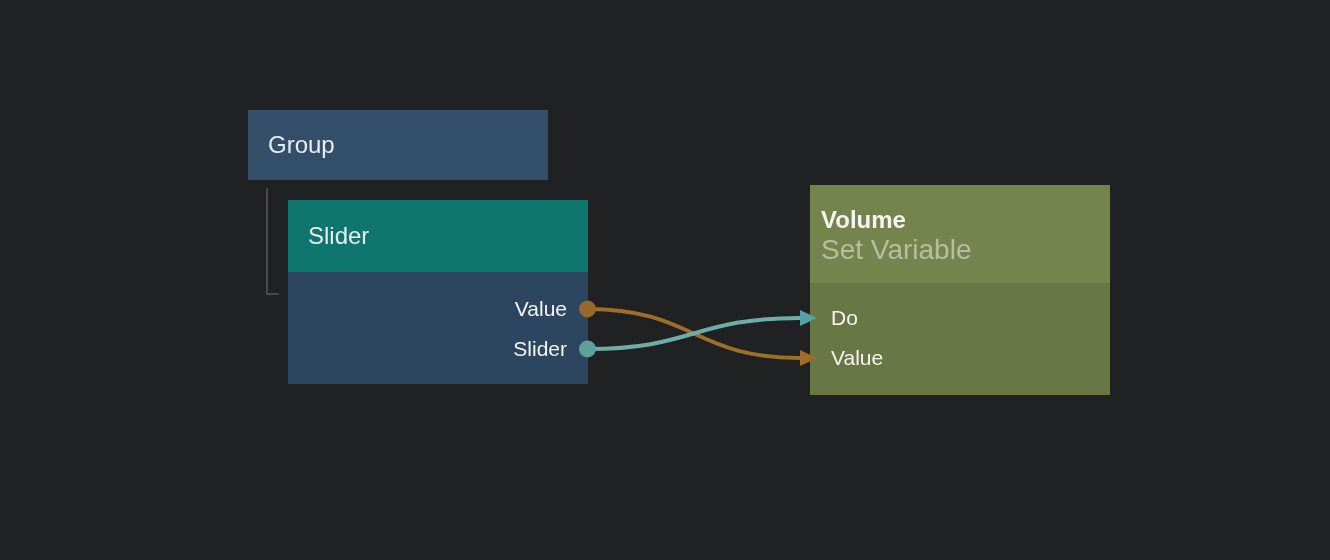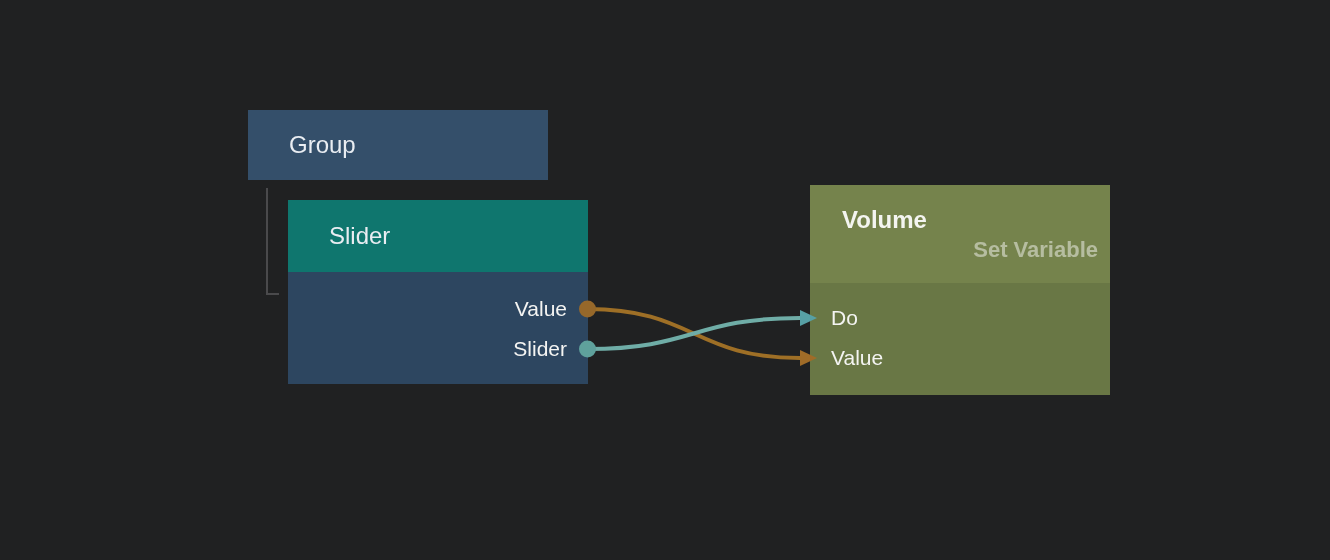--- a/index.html
+++ b/index.html
@@ -33,30 +33,28 @@
   #node-group .node-header  { height: 70px; }
   #node-slider .node-header { height: 72px; }
   #node-volume .node-header { height: 98px; padding-left: 11px; }
 
   .node-title {
     font-size: 24px;
     font-weight: 400;
     color: #e9edf2;
     line-height: 30px;
     white-space: nowrap;
-    margin-left: 21px;
   }
   #node-volume .node-title { font-weight: 700; color: #f4f5f0; }
   .node-subtitle {
-    font-size: 22px;
-    font-weight: 700;
+    font-size: 28px;
+    font-weight: 400;
     color: rgba(255,255,255,0.47);
     line-height: 29px;
     white-space: nowrap;
-    text-align: right;
   }
 
   .node-body {
     box-sizing: border-box;
     width: 100%;
   }
   #node-slider .node-body { height: 112px; padding-top: 17px; }
   #node-volume .node-body { height: 112px; padding-top: 15px; }
 
   .port-row {

